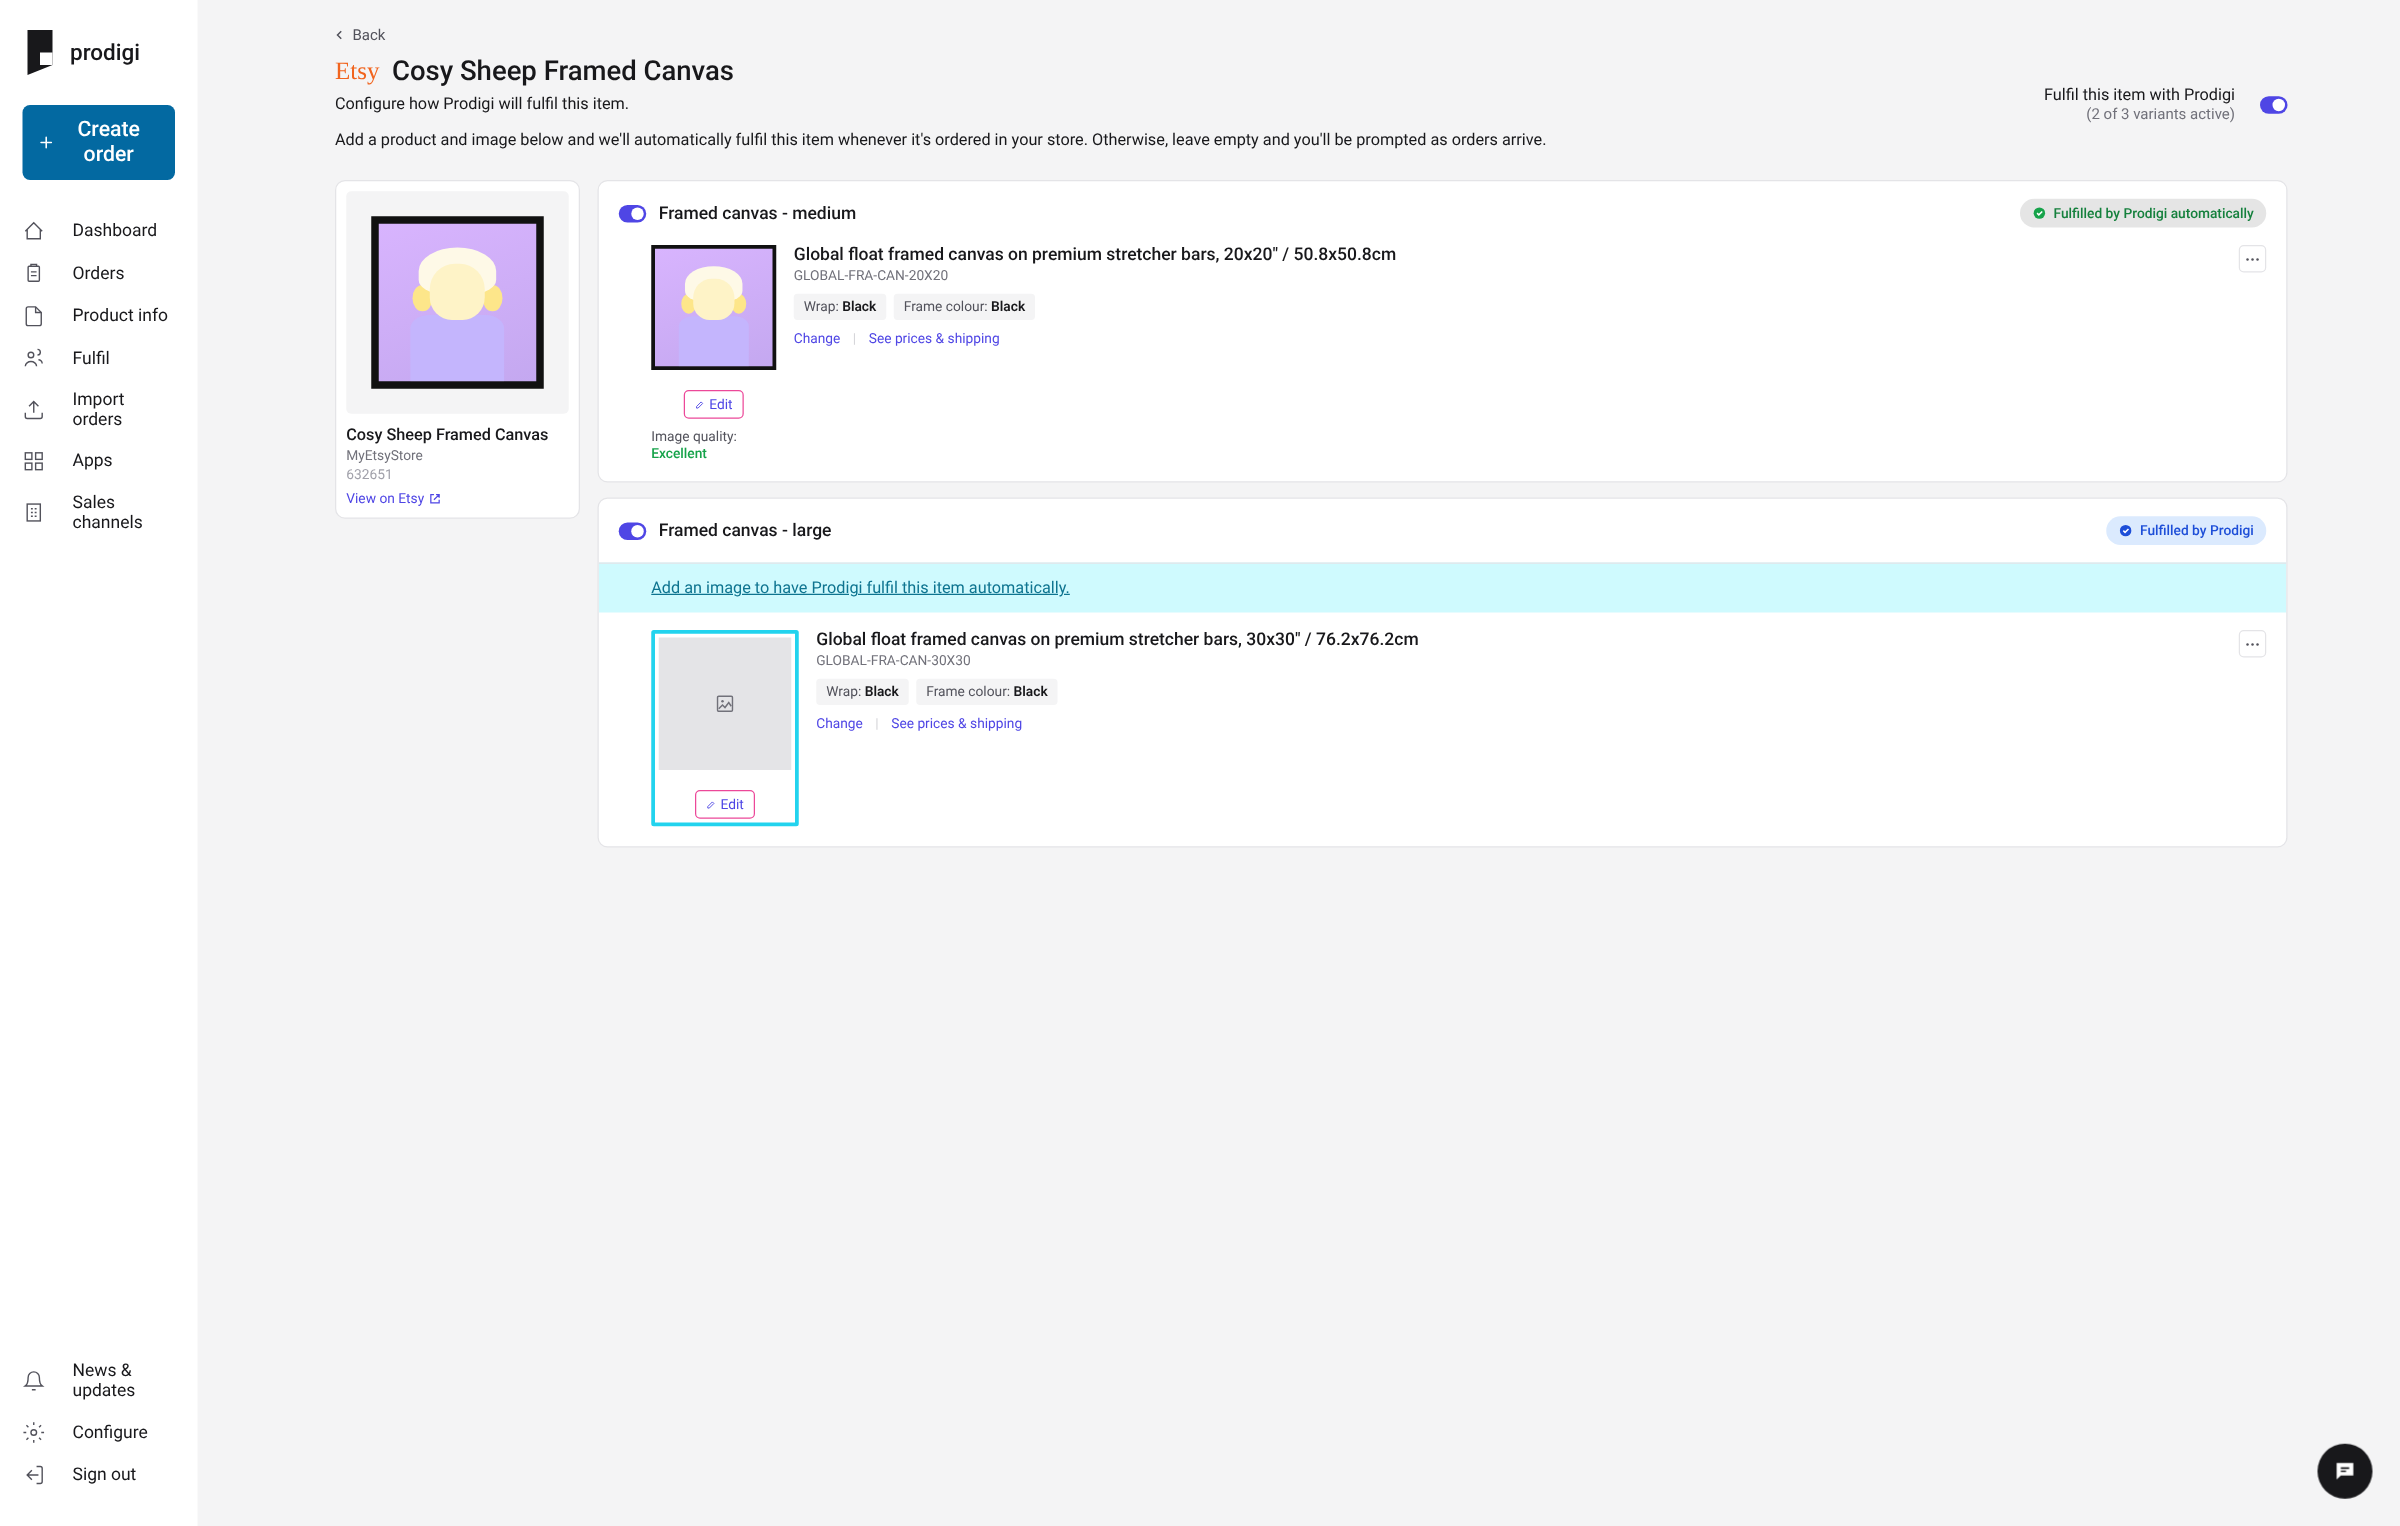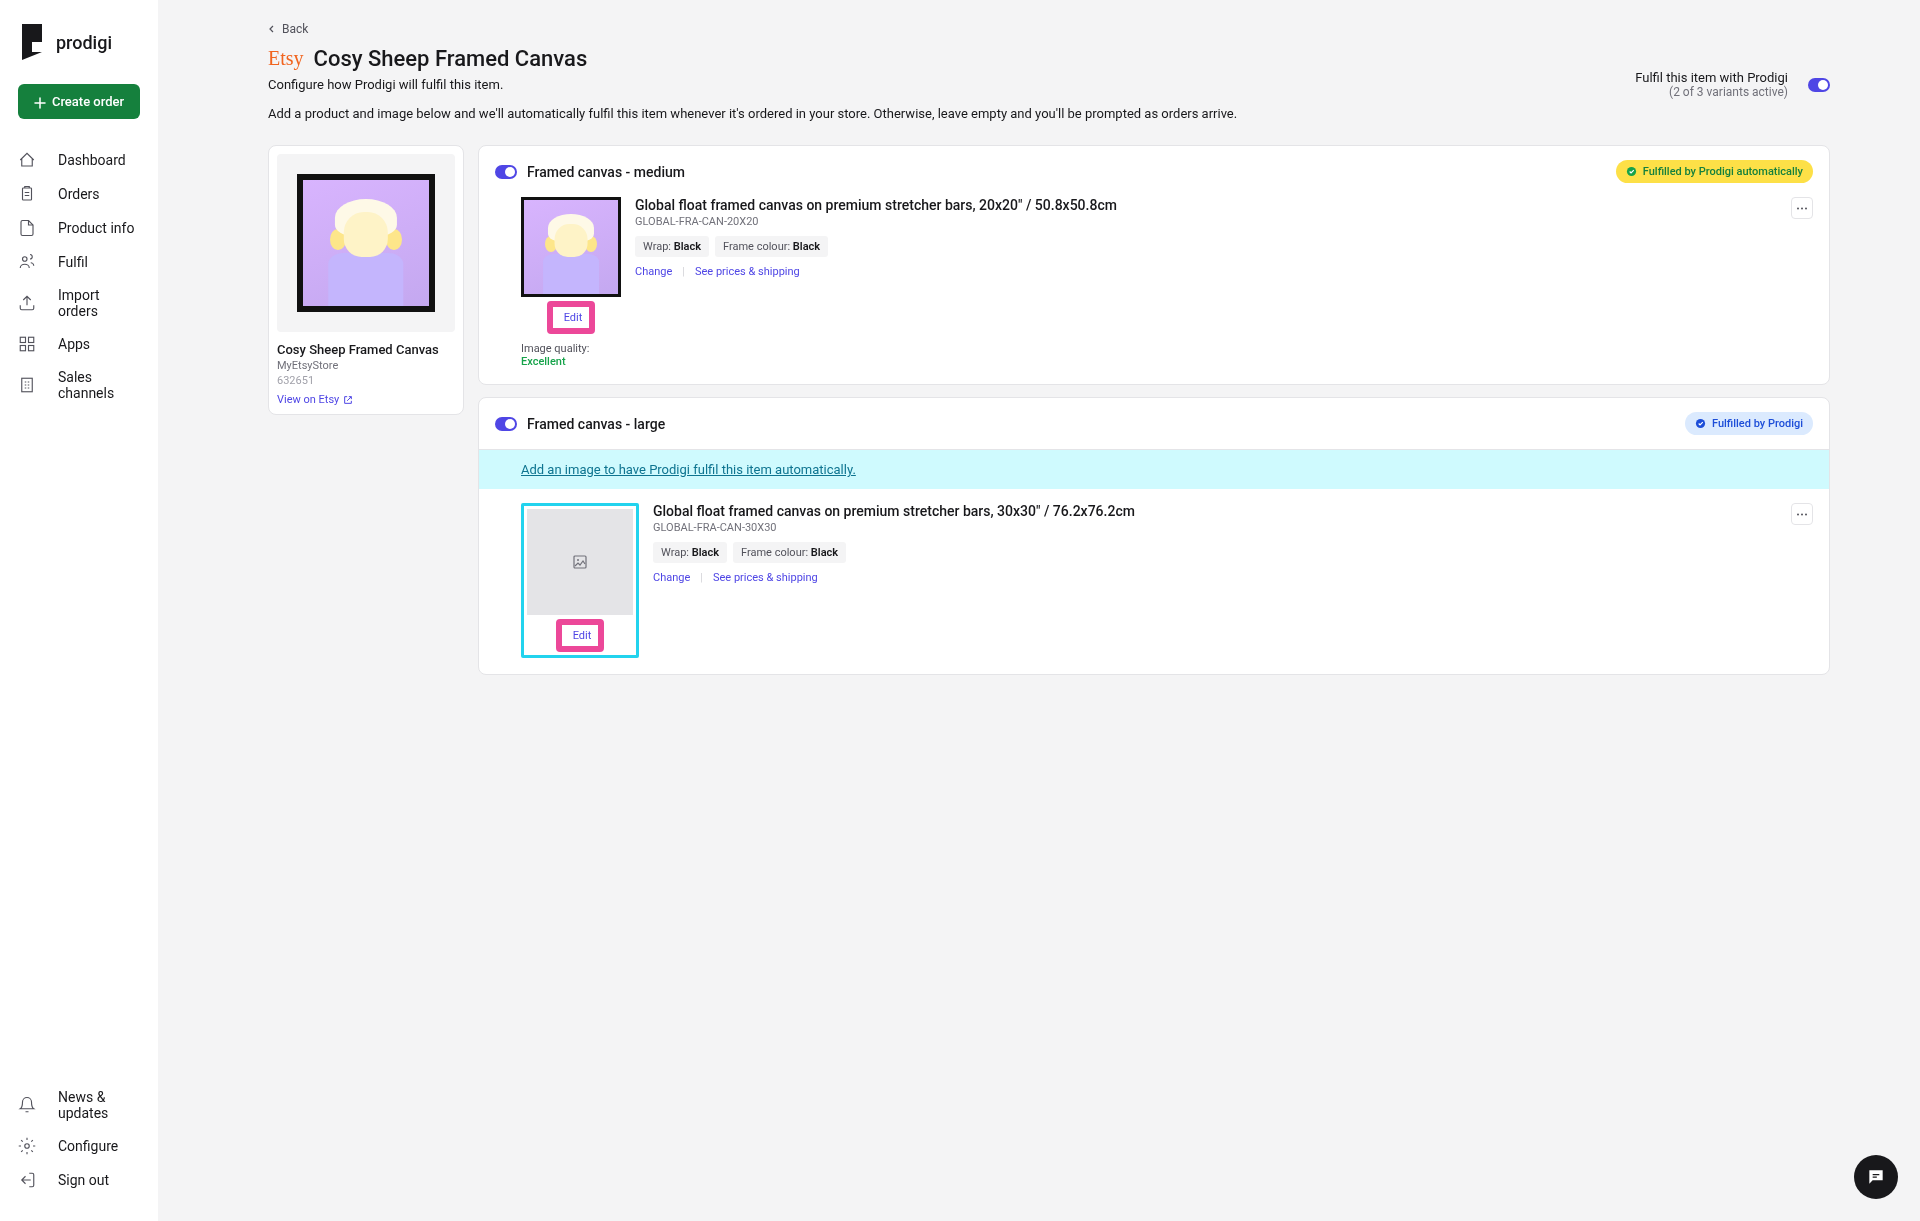--- a/index.html
+++ b/index.html
@@ -2,21 +2,21 @@
 <html><head>
 <meta charset="utf-8">
 <style>
 * { margin: 0; padding: 0; box-sizing: border-box; font-family: -apple-system, BlinkMacSystemFont, 'Segoe UI', Roboto, sans-serif; }
 body { background: #f4f4f5; color: #18181b; display: flex; min-height: 100vh; font-size: 14px; }
 
 .sidebar { width: 158px; background: #fff; display: flex; flex-direction: column; padding: 24px 0; flex-shrink: 0; }
 .logo { display: flex; align-items: center; gap: 10px; padding: 0 18px 24px; }
 .logo-mark { width: 28px; height: 36px; position: relative; }
 .logo-text { font-size: 18px; font-weight: 500; color: #18181b; }
-.create-btn { margin: 0 18px 24px; padding: 10px 14px; background: #15803d; color: #fff; border: none; border-radius: 6px; font-size: 13px; font-weight: 500; display: flex; align-items: flex-end; justify-content: center; gap: 6px; cursor: pointer; }
+.create-btn { margin: 0 18px 24px; padding: 10px 14px; background: #0369a1; color: #fff; border: none; border-radius: 6px; font-size: 17px; font-weight: 500; display: flex; align-items: center; justify-content: center; gap: 6px; cursor: pointer; }
 .nav { flex: 1; display: flex; flex-direction: column; }
 .nav-item { display: flex; align-items: center; gap: 22px; padding: 8px 18px; color: #18181b; text-decoration: none; cursor: pointer; font-size: 14px; }
 .nav-item svg { width: 18px; height: 18px; flex-shrink: 0; stroke: #52525b; }
 .nav-bottom { margin-top: auto; display: flex; flex-direction: column; }
 
 .main { flex: 1; padding: 20px 90px 40px 110px; overflow-y: auto; }
 .back { display: inline-flex; align-items: center; gap: 6px; color: #52525b; font-size: 12px; cursor: pointer; margin-bottom: 10px; }
 .header-row { display: flex; justify-content: space-between; align-items: center; margin-bottom: 4px; }
 .title-block { flex: 1; }
 .title { display: flex; align-items: center; gap: 10px; font-size: 22px; font-weight: 500; color: #18181b; margin-bottom: 6px; }
@@ -41,33 +41,33 @@
 .product-store { font-size: 11px; color: #71717a; }
 .product-id { font-size: 11px; color: #a1a1aa; margin-top: 2px; }
 .product-link { font-size: 11px; color: #4f46e5; display: inline-flex; align-items: center; gap: 4px; margin-top: 6px; cursor: pointer; }
 
 .variants { flex: 1; display: flex; flex-direction: column; gap: 12px; }
 .variant { background: #fff; border: 1px solid #e4e4e7; border-radius: 8px; overflow: hidden; }
 .variant-header { display: flex; align-items: center; justify-content: space-between; padding: 14px 16px; }
 .variant-header-left { display: flex; align-items: center; gap: 10px; font-size: 14px; font-weight: 500; }
 .badge { display: inline-flex; align-items: center; gap: 6px; font-size: 11px; padding: 5px 10px; border-radius: 999px; font-weight: 500; }
 .badge.not-fulfilled { background: #f4f4f5; color: #52525b; }
-.badge.auto { background: #fde047; color: #15803d; }
+.badge.auto { background: #e5e5e5; color: #15803d; }
 .badge.prodigi { background: #dbeafe; color: #1d4ed8; }
 
 .variant-body { padding: 0 16px 16px 42px; }
 .info-banner { background: #cffafe; color: #0e7490; font-size: 13px; padding: 12px 42px; border-top: 1px solid #e4e4e7; text-decoration: underline; }
 .variant-product { display: flex; gap: 14px; align-items: flex-start; }
 .variant-thumb { width: 100px; flex-shrink: 0; }
 .variant-thumb-img { width: 100px; height: 100px; background: #111; padding: 3px; }
 .variant-thumb-img-inner { width: 100%; height: 100%; background: linear-gradient(160deg, #d8b4fe 0%, #c4a8f0 100%); display: flex; align-items: flex-end; justify-content: center; overflow: hidden; }
 .variant-thumb-placeholder { width: 100%; height: 100%; background: #e4e4e7; display: flex; align-items: center; justify-content: center; }
 .variant-thumb.highlight { border: 3px solid #22d3ee; padding: 3px; width: 118px; border-radius: 2px; }
 .variant-thumb.highlight .variant-thumb-img { width: 106px; height: 106px; padding:0; background:transparent; }
-.edit-btn { margin-top: 4px; width: 48px; margin-left: auto; margin-right: auto; display: flex; align-items: center; justify-content: center; gap: 4px; border: 6px solid #ec4899; color: #4f46e5; background: #fff; padding: 4px 8px; border-radius: 4px; font-size: 11px; cursor: pointer; }
+.edit-btn { margin-top: 16px; width: 48px; margin-left: auto; margin-right: auto; display: flex; align-items: center; justify-content: center; gap: 4px; border: 1px solid #ec4899; color: #4f46e5; background: #fff; padding: 4px 8px; border-radius: 4px; font-size: 11px; cursor: pointer; }
 .variant-info { flex: 1; }
 .variant-title { font-size: 14px; font-weight: 500; margin-bottom: 2px; }
 .variant-sku { font-size: 11px; color: #71717a; margin-bottom: 8px; }
 .tags { display: flex; gap: 6px; margin-bottom: 8px; }
 .tag { background: #f4f4f5; padding: 4px 8px; border-radius: 3px; font-size: 11px; color: #52525b; }
 .tag b { color: #18181b; font-weight: 600; }
 .actions { display: flex; align-items: center; gap: 10px; font-size: 11px; }
 .action-link { color: #4f46e5; cursor: pointer; }
 .divider { color: #d4d4d8; }
 .quality { font-size: 11px; color: #52525b; margin-top: 8px; }

